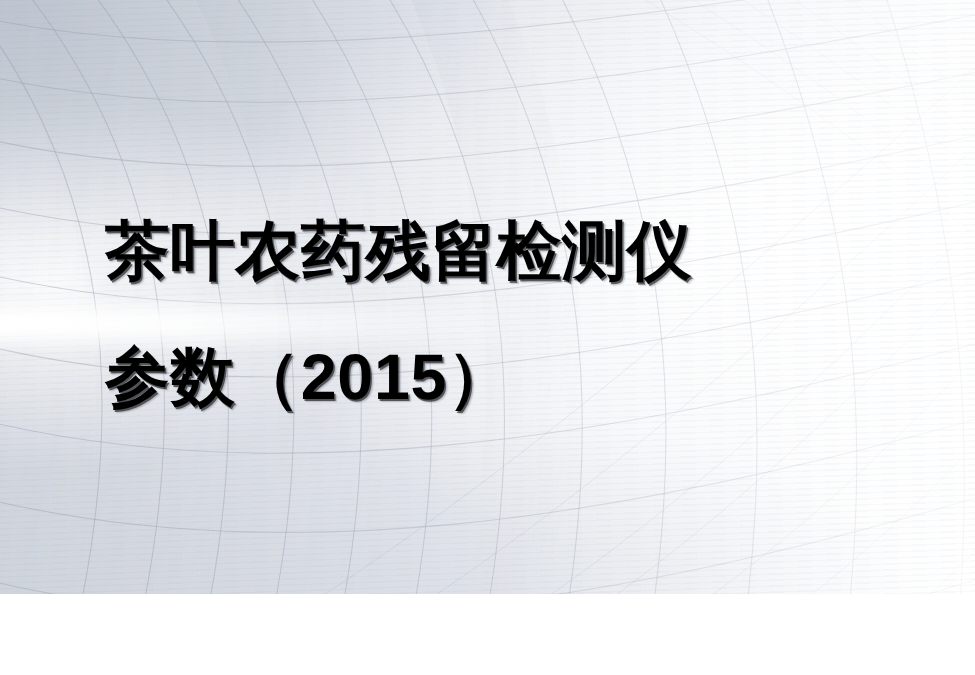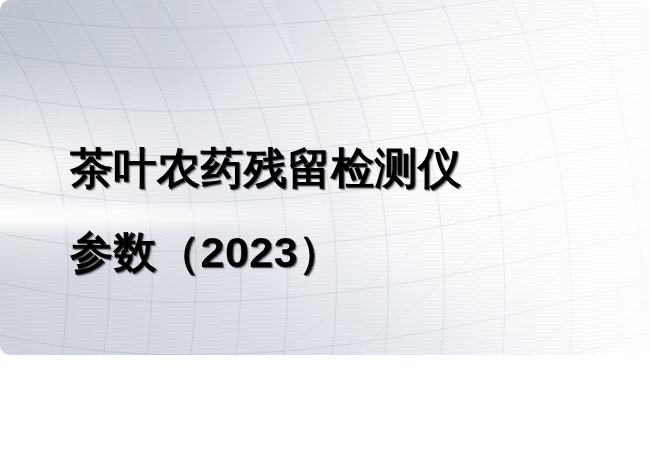--- a/index.html
+++ b/index.html
@@ -3,24 +3,23 @@
 <meta charset="utf-8">
 <style>
   html, body {
     margin: 0;
     padding: 0;
     background: #ffffff;
   }
   #stage {
     position: relative;
     width: 650px;
-    height: 355px;
+    height: 396px;
     overflow: hidden;
     font-family: "Liberation Sans", "DejaVu Sans", sans-serif;
-    border-radius: 10px;
   }
 
   
   .bg-layer {
     position: absolute;
     inset: 0;
     pointer-events: none;
   }
 
   
@@ -173,16 +172,16 @@
   </div>
 
   <div class="bg-layer bg-striations"></div>
 
   <div class="bg-layer bg-streak"></div>
 
   <div class="bg-layer bg-vignette"></div>
 
   <div class="title-block">
     <span class="title-line">茶叶农药残留检测仪</span>
-    <span class="title-line">参数（2023）</span>
+    <span class="title-line">参数（2015）</span>
   </div>
 
 </div>
 
 </body></html>

